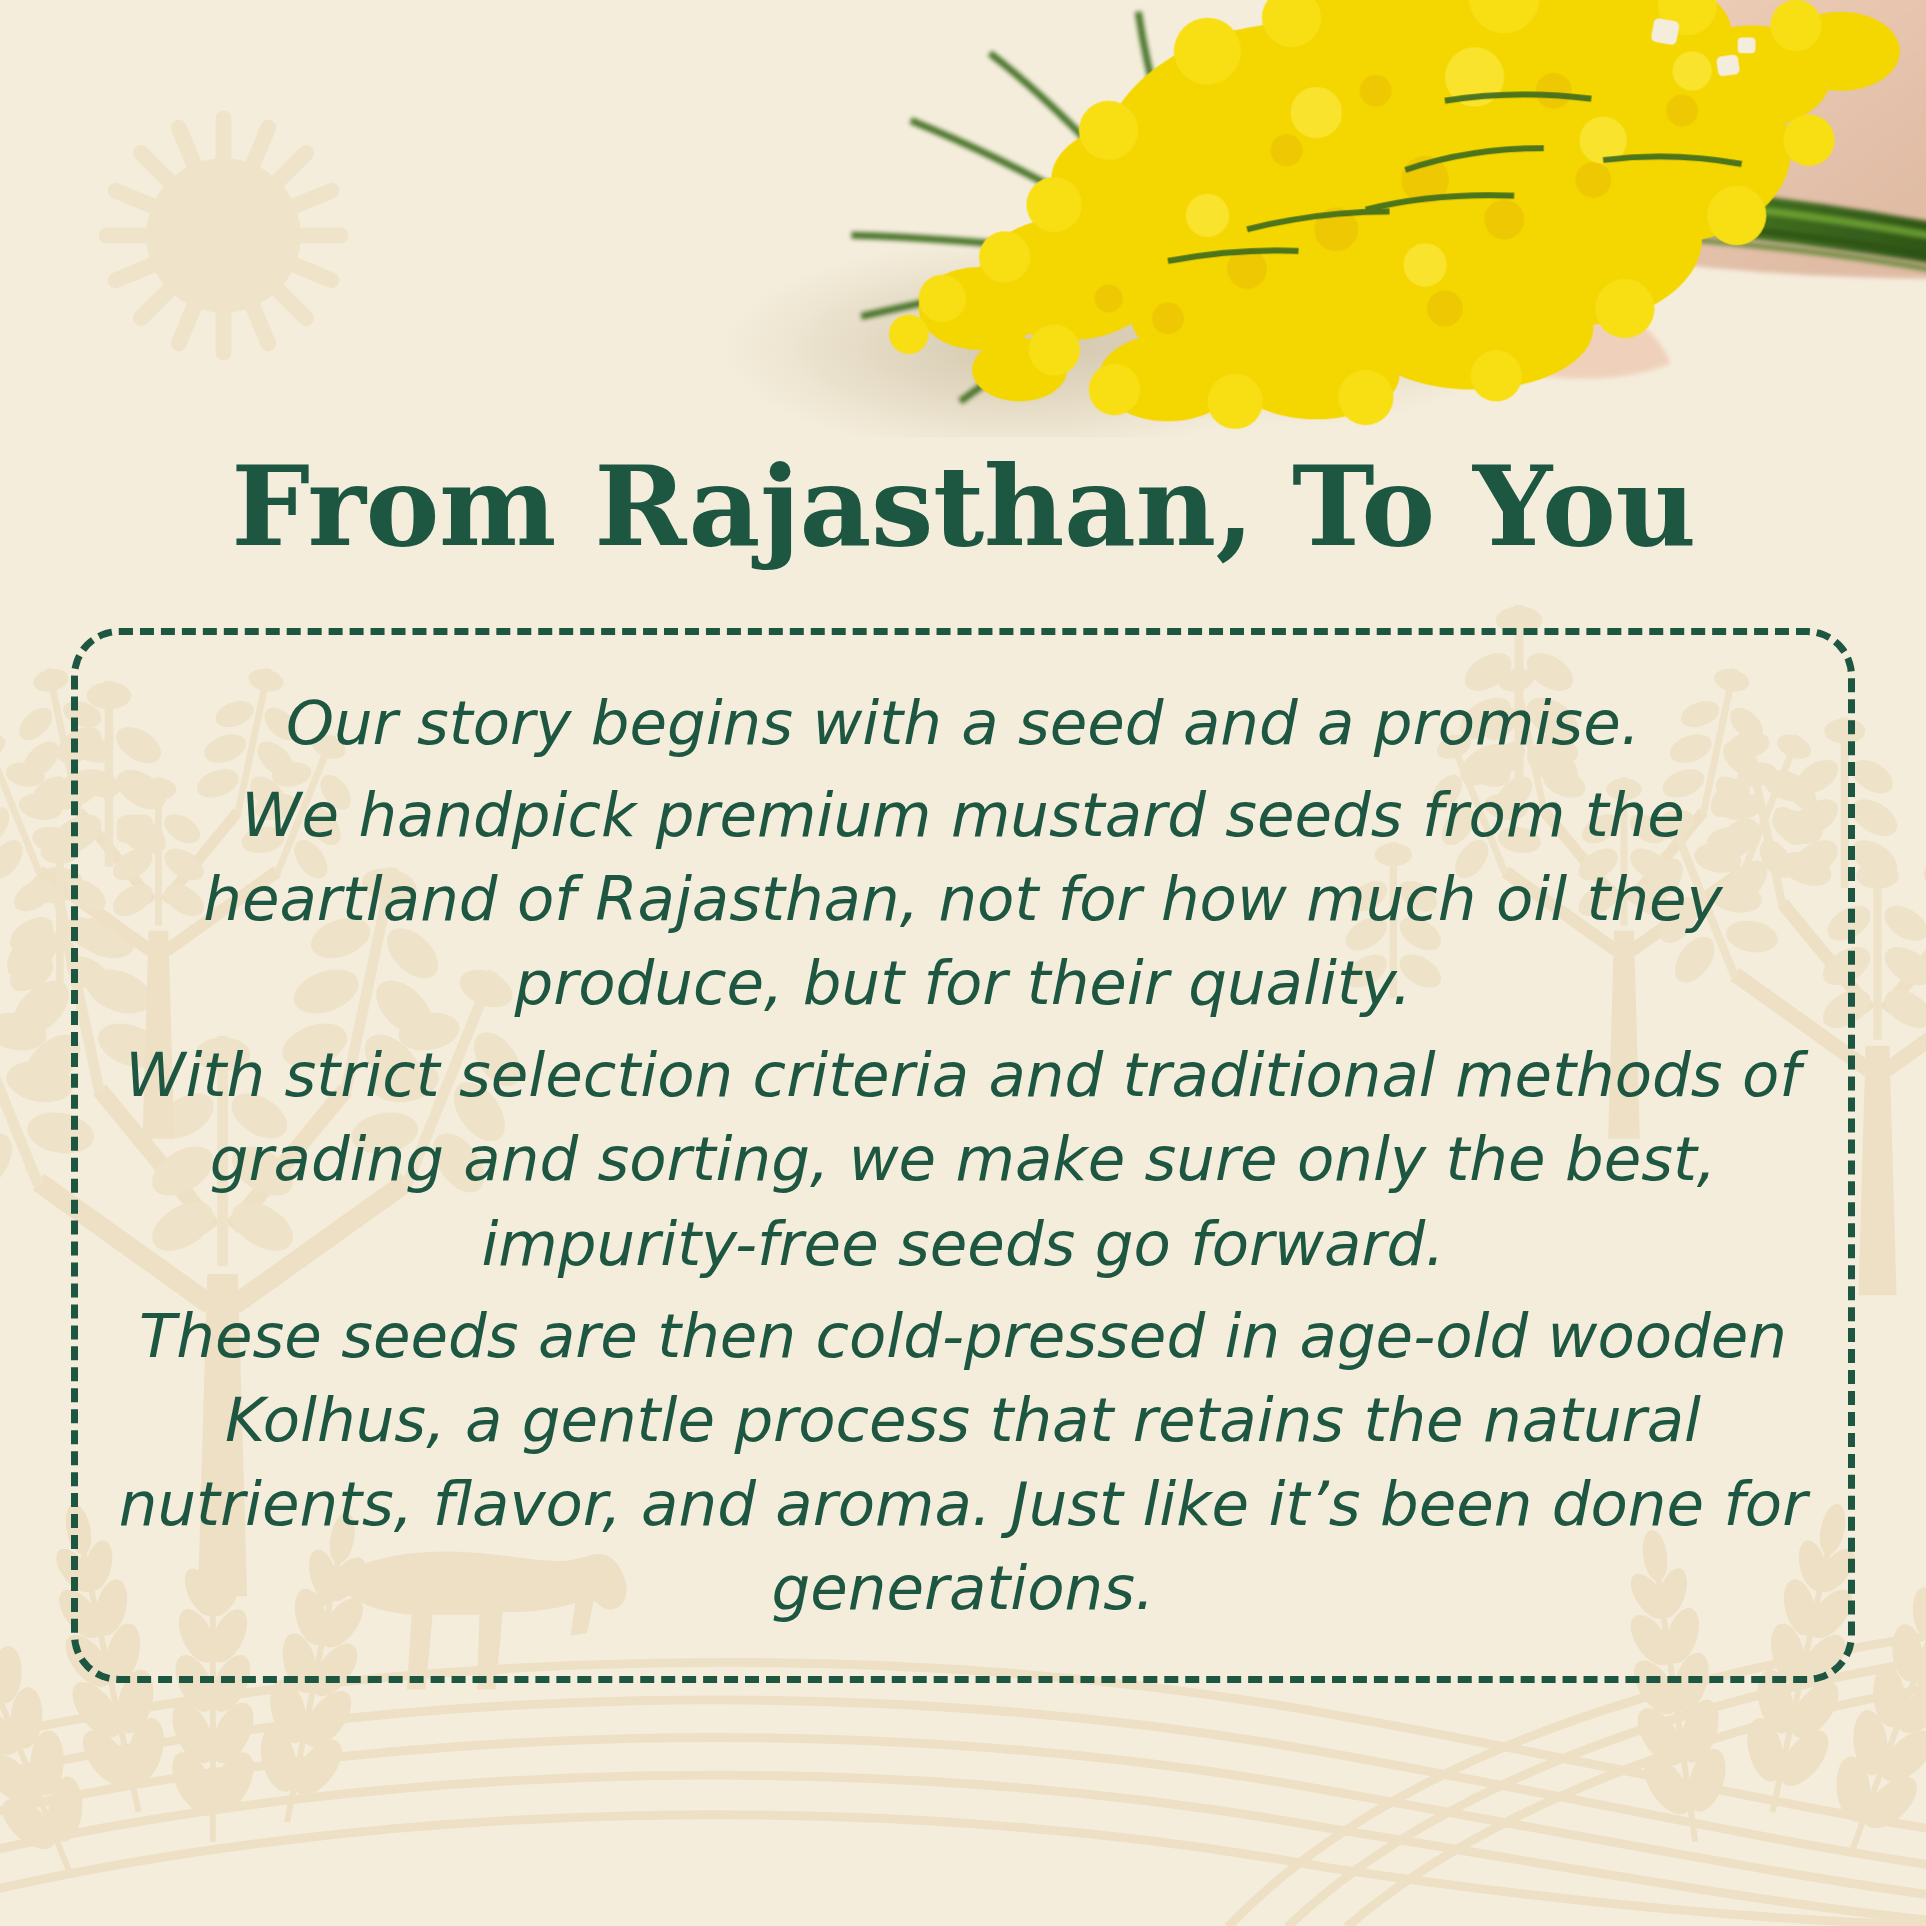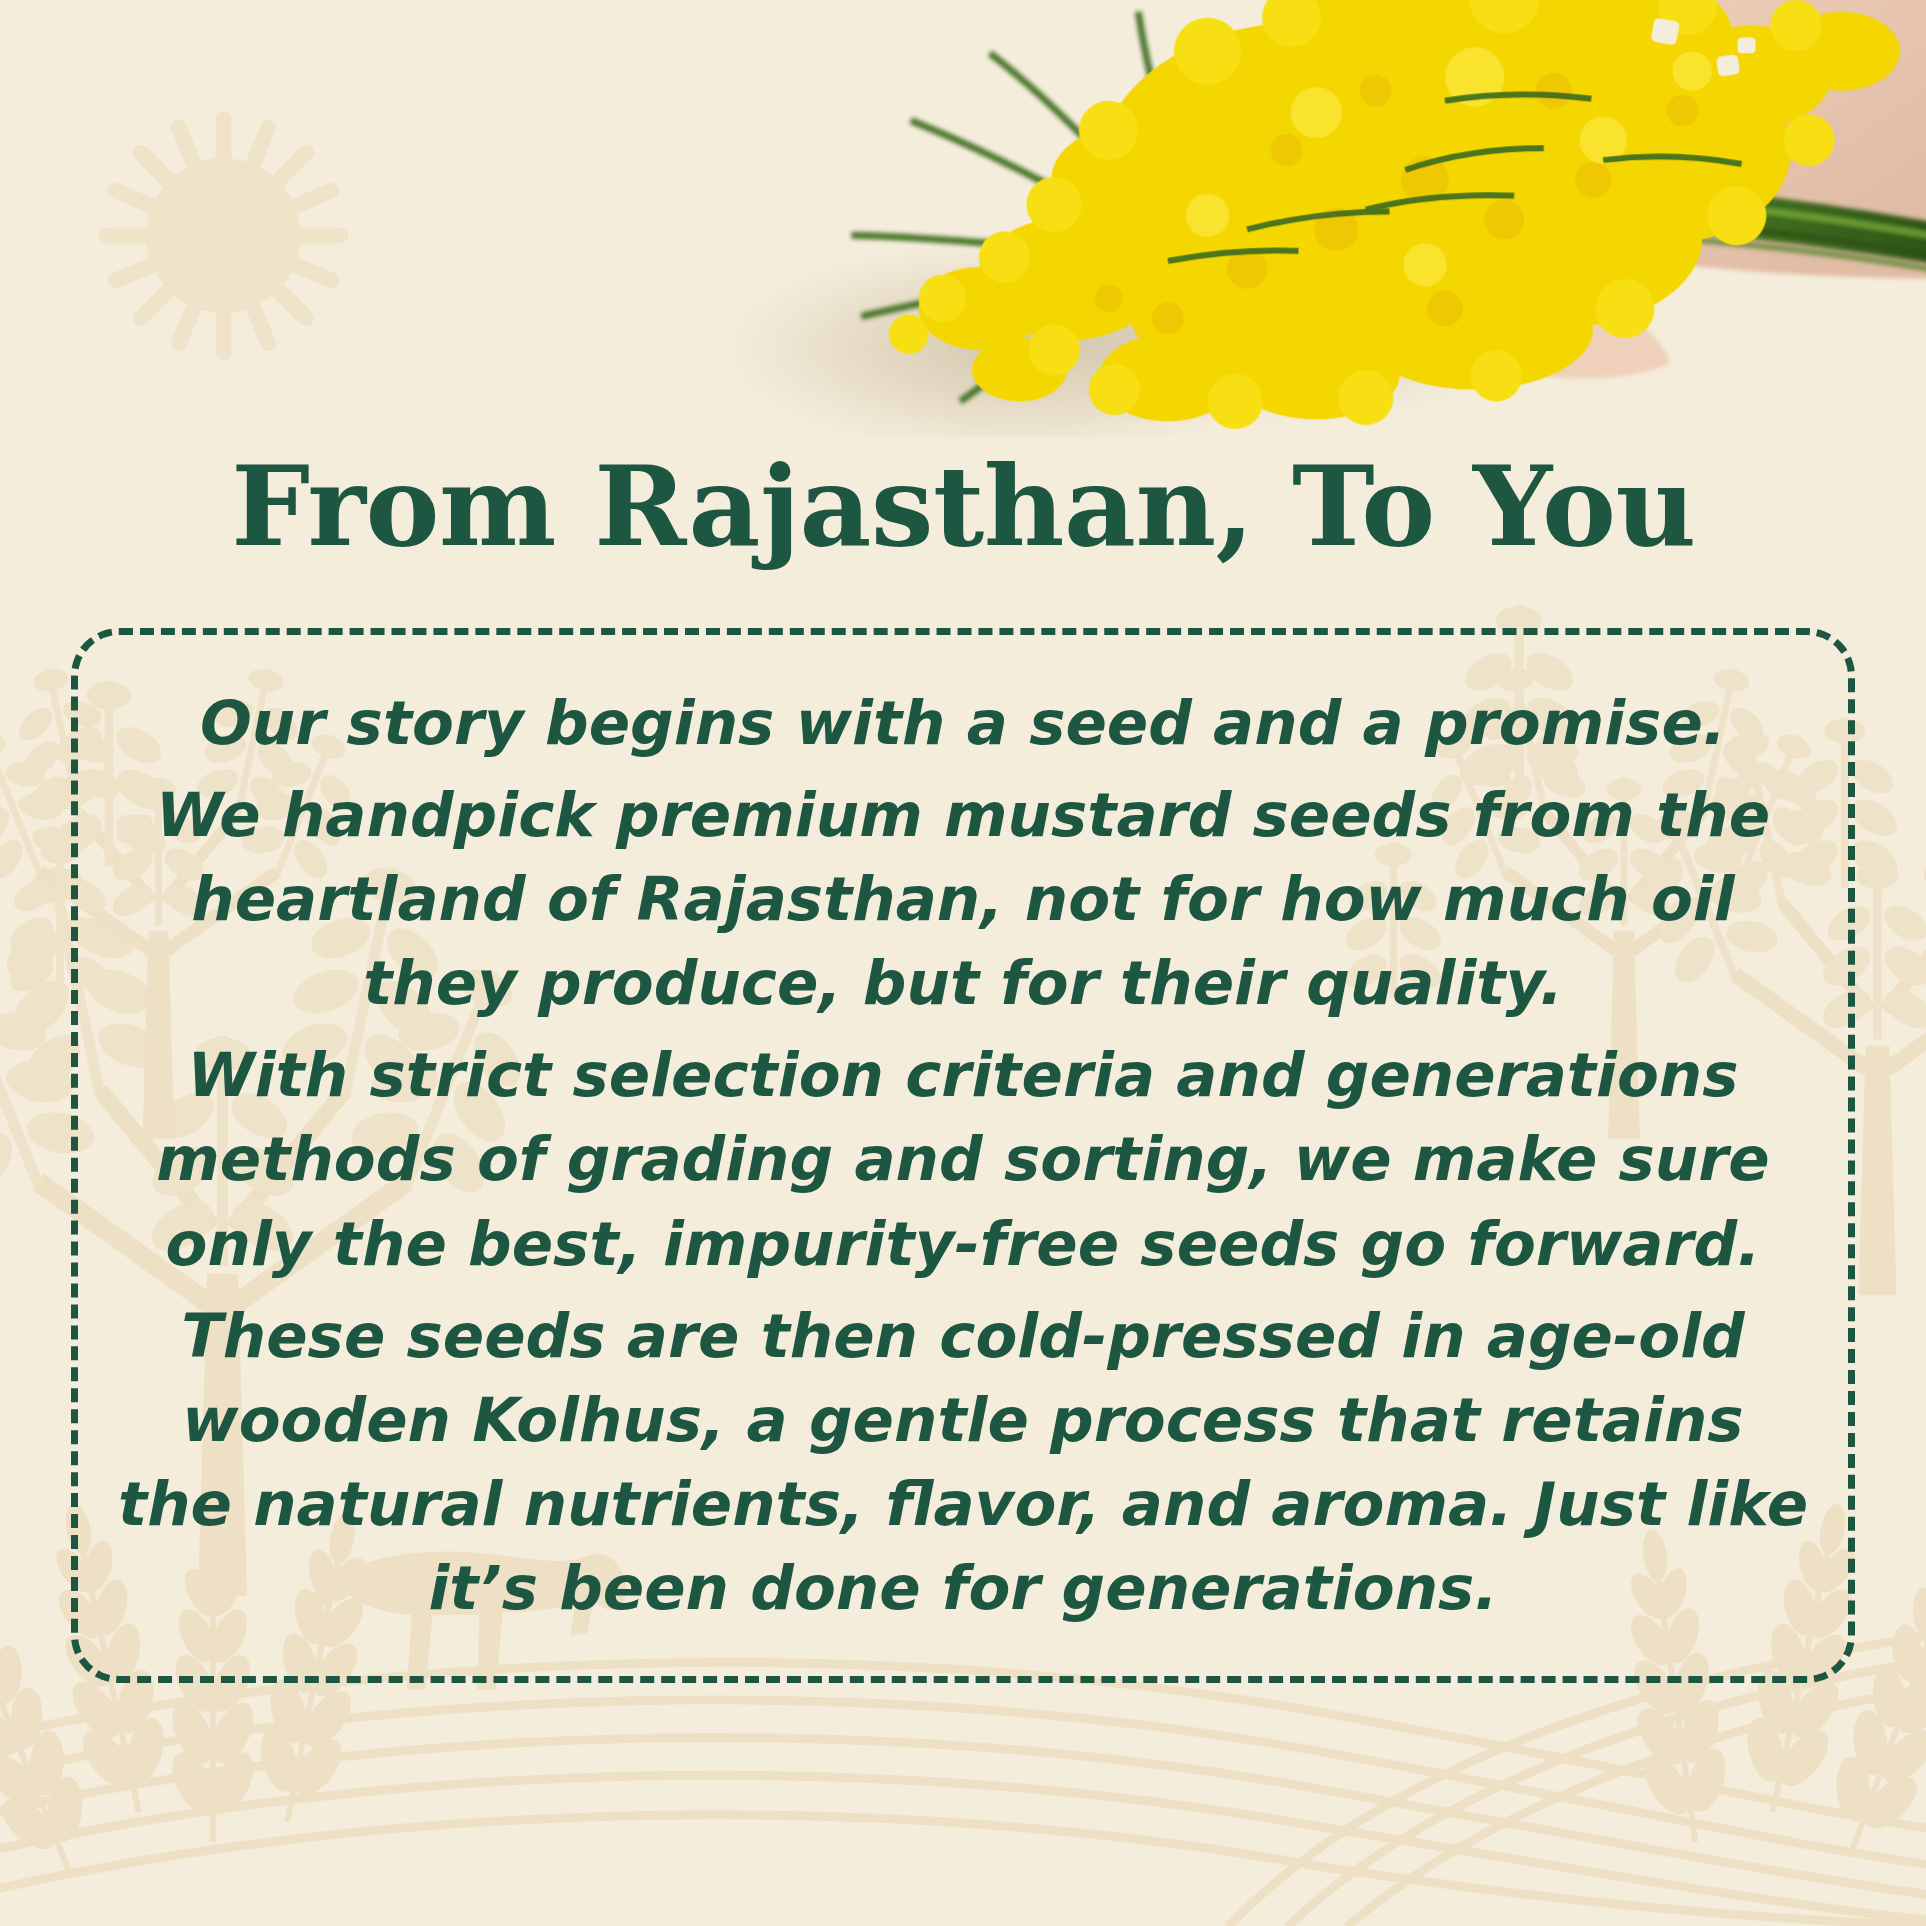--- a/index.html
+++ b/index.html
@@ -77,21 +77,21 @@
     border:7px dashed #1D5741;
     border-radius:48px;
     display:flex;
     align-items:center;
     justify-content:center;
     padding:26px 40px;
   }
   .story-body {
     font-family:"DejaVu Sans", sans-serif;
     font-style:italic;
-    font-weight:700;
+    font-weight:400;
     font-size:61px;
     line-height:1.38;
     color:#1D5741;
     text-align:center;
     width:100%;
   }
   .story-body .para { display:block; }
   .story-body .para + .para { margin-top:8px; }
 </style>
 </head>
@@ -417,19 +417,19 @@
   </svg>
 
   <div class="title-wrap">
     <h1 class="poster-title">From Rajasthan, To You</h1>
   </div>
 
   <div class="story-card">
     <div class="story-body">
       <span class="para">Our story begins with a seed and a promise.</span>
       <span class="para">We handpick premium mustard seeds from the heartland of Rajasthan, not for how much oil they produce, but for their quality.</span>
-      <span class="para">With strict selection criteria and generations methods of grading and sorting, we make sure only the best, impurity-free seeds go forward.</span>
+      <span class="para">With strict selection criteria and traditional methods of grading and sorting, we make sure only the best, impurity-free seeds go forward.</span>
       <span class="para">These seeds are then cold-pressed in age-old wooden Kolhus, a gentle process that retains the natural nutrients, flavor, and aroma. Just like it’s been done for generations.</span>
     </div>
   </div>
 
 </div>
 
 
 </body></html>

